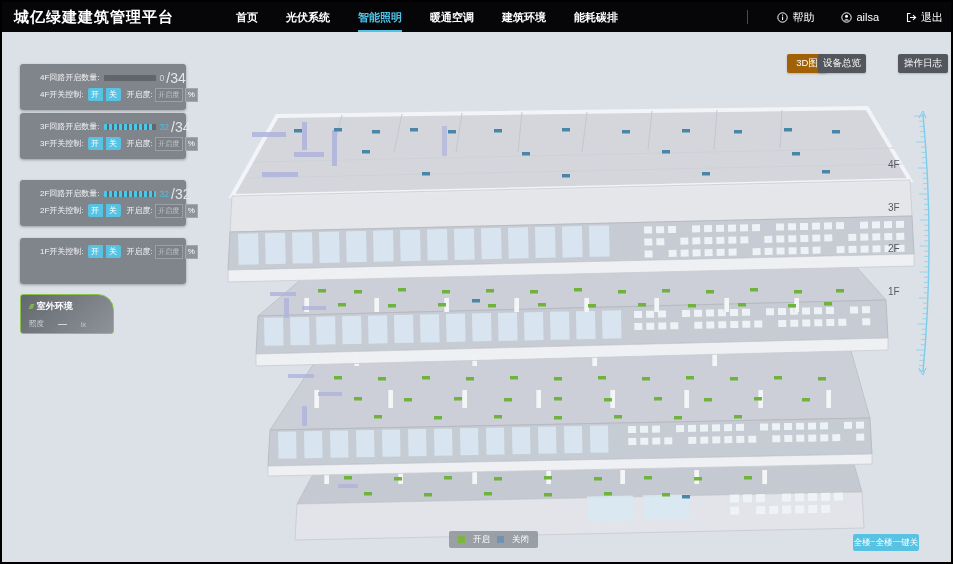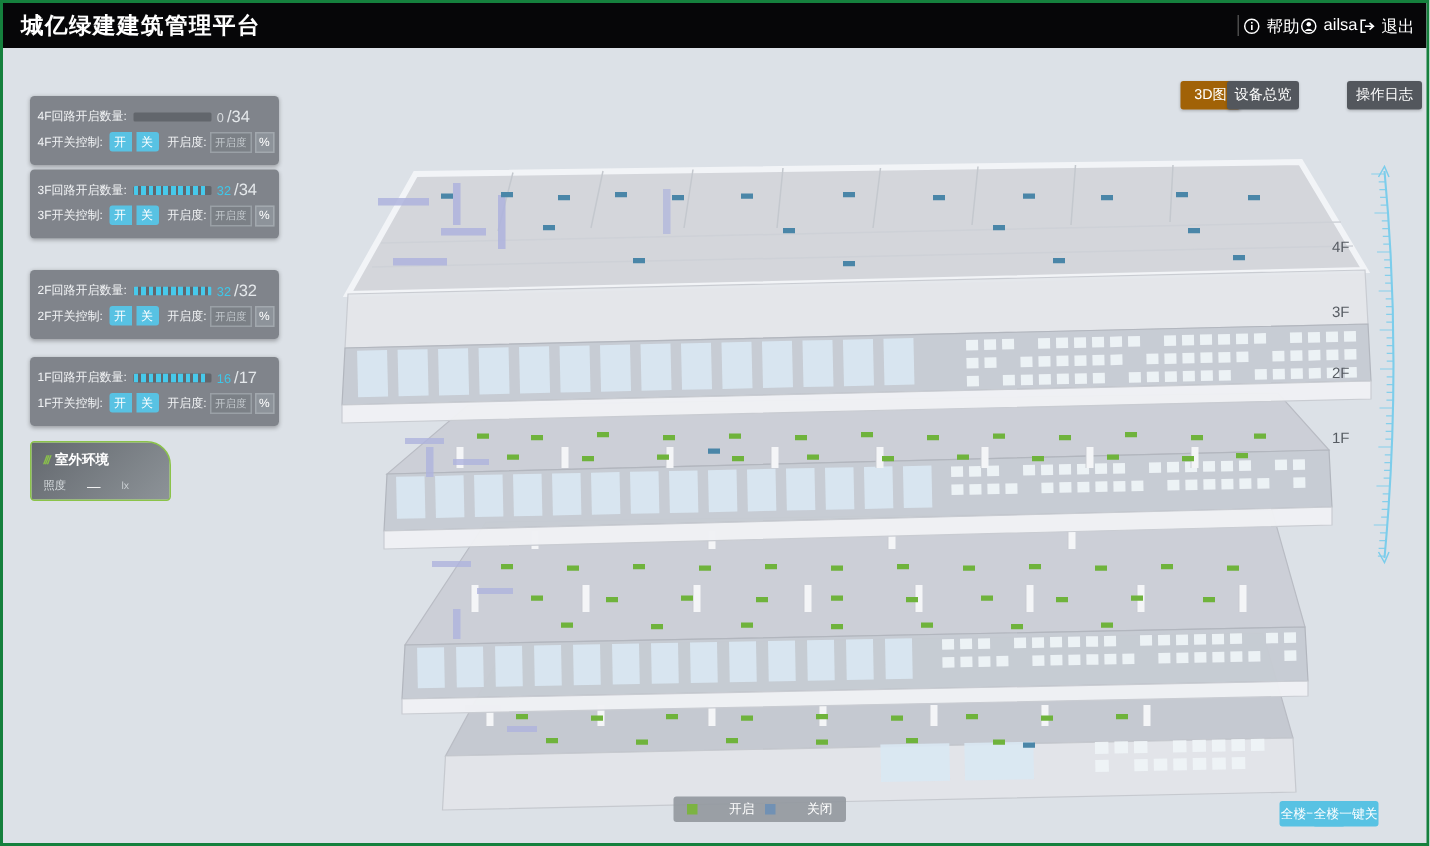--- a/index.html
+++ b/index.html
@@ -1,40 +1,40 @@
 <!DOCTYPE html>
 <html><head>
 <meta charset="utf-8">
 <style>
   html,body{margin:0;padding:0;background:#ffffff;}
   .screen{position:relative;width:953px;height:564px;box-sizing:border-box;
-    background:#dce1e7;border:2px solid #15803d;overflow:hidden;
+    background:#dce1e7;border:2px solid #000000;overflow:hidden;
     font-family:"Liberation Sans","DejaVu Sans",sans-serif;}
   
   .topbar{position:absolute;top:0;left:0;right:0;height:30px;background:#060608;
     display:flex;align-items:center;color:#fff;z-index:5;}
   .brand{font-size:15px;font-weight:bold;margin-left:12px;letter-spacing:1px;white-space:nowrap;}
   .nav{display:flex;margin-left:62px;gap:28px;align-items:center;height:100%;}
   .nav-item{font-size:11px;font-weight:bold;height:100%;display:flex;align-items:center;
     cursor:pointer;border-bottom:2px solid transparent;box-sizing:border-box;padding-top:2px;}
   .nav-item.active{color:#4fc3e8;border-bottom:2px solid #4fc3e8;}
-  .top-right{margin-left:auto;display:flex;align-items:center;gap:1px;margin-right:8px;font-size:11px;}
+  .top-right{margin-left:auto;display:flex;align-items:center;gap:27px;margin-right:8px;font-size:11px;}
   .tr-sep{width:1px;height:14px;background:#4a4a4a;margin-right:2px;}
   .tr-item{display:flex;align-items:center;gap:4px;cursor:pointer;white-space:nowrap;}
   .tr-item svg{display:block;}
   
   .fp{position:absolute;left:18px;width:166px;height:46px;background:rgba(120,125,131,.93);
     border-radius:3px;box-shadow:0 1px 3px rgba(0,0,0,.3);color:#fff;
-    padding:5px 5px;box-sizing:border-box;z-index:4;}
+    padding:5px 20px;box-sizing:border-box;z-index:4;}
   .fp-row{display:flex;align-items:center;gap:2px;height:17px;white-space:nowrap;}
   .fp-label{font-size:8px;color:#f2f4f6;}
   .track{width:52px;height:6px;background:#62666c;border-radius:1px;overflow:hidden;flex:none;margin:0 2px;}
   .fill{display:block;height:100%;background:repeating-linear-gradient(90deg,#47c9eb 0,#47c9eb 3px,#62666c 3px,#62666c 5px);}
   .pv{font-size:8.5px;}
-  .pt{font-size:11px;color:#e4e8eb;}
+  .pt{font-size:14px;color:#e4e8eb;}
   .sw-btn{width:15px;height:13px;background:#58c2e3;color:#fff;font-size:8px;
     display:flex;align-items:center;justify-content:center;cursor:pointer;flex:none;}
   .sw-btn.on{border-radius:2px 0 0 2px;margin-left:2px;}
   .sw-btn.off{border-radius:0 2px 2px 0;margin-left:1px;}
   .dim-label{margin-left:4px;text-align:center;}
   .dim-box{width:26px;height:12px;background:#7b8086;border:1px solid #9aa0a6;color:#c3c8cd;
     font-size:7px;display:flex;align-items:center;justify-content:center;cursor:text;flex:none;}
   .pct-btn{width:13px;height:14px;background:#8d939a;border:1px solid #a2a8ae;color:#fff;font-size:8px;
     display:flex;align-items:center;justify-content:center;cursor:pointer;flex:none;box-sizing:border-box;}
   
@@ -50,37 +50,45 @@
   
   .vb{position:absolute;top:52px;height:19px;border-radius:2px;color:#fff;font-size:9.5px;
     display:flex;align-items:center;justify-content:center;cursor:pointer;z-index:4;
     box-shadow:0 1px 2px rgba(0,0,0,.2);}
   .vb.active{background:#a16207;}
   .vb.dark{background:#53575d;}
   
   .legend{position:absolute;left:447px;top:529px;height:17px;background:rgba(148,153,159,.92);
     border-radius:2px;display:flex;align-items:center;gap:7px;padding:0 9px;font-size:8.5px;
     color:#fff;z-index:4;}
-  .legend-item{display:flex;align-items:center;gap:21px;}
+  .legend-item{display:flex;align-items:center;gap:8px;}
   .swatch{width:7px;height:7px;display:inline-block;}
   
   .ba{position:absolute;top:532px;width:44px;height:17px;background:#58c2e3;color:#fff;
     font-size:8.5px;display:flex;align-items:center;justify-content:center;border-radius:2px;
     cursor:pointer;z-index:4;}
   
   .canvas3d{position:absolute;left:0;top:30px;right:0;bottom:0;z-index:1;cursor:grab;}
   .canvas3d svg{display:block;}
 </style>
 </head>
 <body>
 
 <div class="screen">
 
   <div class="topbar">
     <div class="brand">城亿绿建建筑管理平台</div>
+    <div class="nav">
+      <div class="nav-item">首页</div>
+      <div class="nav-item">光伏系统</div>
+      <div class="nav-item active">智能照明</div>
+      <div class="nav-item">暖通空调</div>
+      <div class="nav-item">建筑环境</div>
+      <div class="nav-item">能耗碳排</div>
+    </div>
     <div class="top-right">
       <span class="tr-sep"></span>
       <span class="tr-item">
         <svg width="11" height="11" viewBox="0 0 11 11">
             <circle cx="5.5" cy="5.5" r="4.7" fill="none" stroke="#fff" stroke-width="1"></circle>
             <rect x="5" y="4.6" width="1.1" height="3.4" fill="#fff"></rect>
             <rect x="5" y="2.6" width="1.1" height="1.1" fill="#fff"></rect>
           </svg>
         <span>帮助</span>
       </span>
@@ -598,28 +606,20 @@
       <span class="sw-btn on">开</span>
       <span class="sw-btn off">关</span>
       <span class="fp-label dim-label">开启度:</span>
       <span class="dim-box">开启度</span>
       <span class="pct-btn">%</span>
     </div>
   </div>
 
   <div class="fp" style="top:236px">
     <div class="fp-row">
-      <span class="fp-label">1F回路开启数量:</span>
-      <span class="track">
-          <span class="fill" style="width: 94%;"></span>
-        </span>
-      <span class="pv" style="color: rgb(63, 198, 232);">16</span>
-        <span class="pt">/17</span>
-    </div>
-    <div class="fp-row">
       <span class="fp-label">1F开关控制:</span>
       <span class="sw-btn on">开</span>
       <span class="sw-btn off">关</span>
       <span class="fp-label dim-label">开启度:</span>
       <span class="dim-box">开启度</span>
       <span class="pct-btn">%</span>
     </div>
   </div>
 
   <div class="outdoor">

